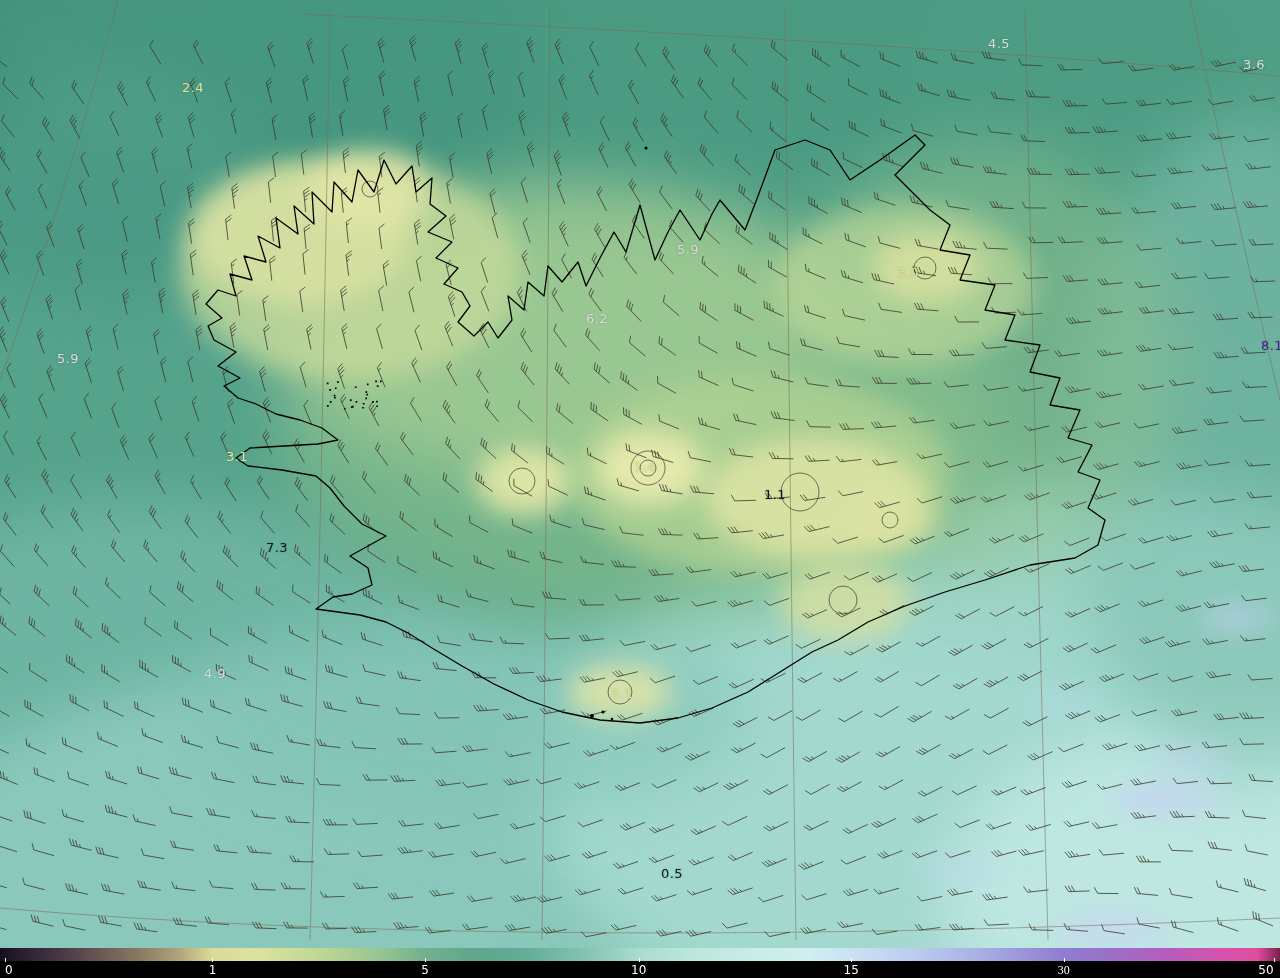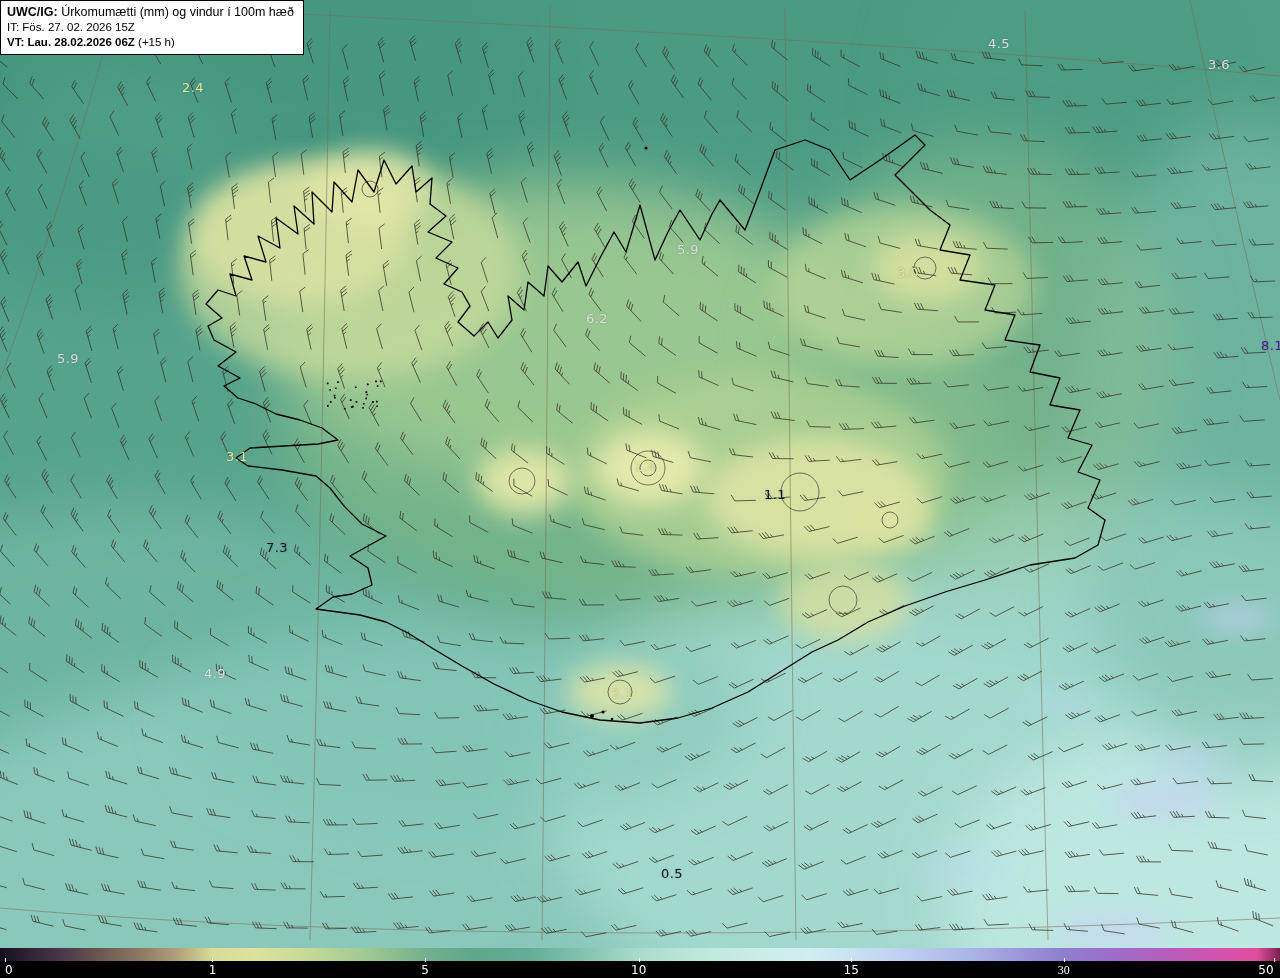--- a/index.html
+++ b/index.html
@@ -138,41 +138,36 @@
         <circle cx="592" cy="716" r="2"></circle>
         <circle cx="603" cy="712" r="1.6"></circle>
         <circle cx="612" cy="719" r="1.3"></circle>
         <circle cx="646" cy="148" r="1.6"></circle>
       </g>
     </g>
   </svg>
 
   <div id="precip-labels">
       <span class="pl" style="left: 999px; top: 43px; color: rgb(220, 220, 220);">4.5</span>
-      <span class="pl" style="left: 1219px; top: 64px; color: rgb(220, 220, 220);">3.6</span>
+      <span class="pl" style="left: 1254px; top: 64px; color: rgb(220, 220, 220);">3.6</span>
       <span class="pl" style="left: 193px; top: 87px; color: rgb(227, 227, 152);">2.4</span>
       <span class="pl" style="left: 688px; top: 249px; color: rgb(220, 220, 220);">5.9</span>
       <span class="pl" style="left: 908px; top: 272px; color: rgb(227, 227, 152);">3.0</span>
       <span class="pl" style="left: 597px; top: 318px; color: rgb(220, 220, 220);">6.2</span>
       <span class="pl" style="left: 68px; top: 358px; color: rgb(220, 220, 220);">5.9</span>
       <span class="pl" style="left: 1243px; top: 345px; color: #4c1d95; margin-left: 29px;">8.1</span>
       <span class="pl" style="left: 237px; top: 456px; color: rgb(227, 227, 152);">3.1</span>
       <span class="pl" style="left: 645px; top: 466px; color: rgb(227, 227, 152);">1.4</span>
       <span class="pl" style="left: 775px; top: 494px; color: #0f172a;">1.1</span>
       <span class="pl" style="left: 277px; top: 547px; color: #0f172a;">7.3</span>
       <span class="pl" style="left: 215px; top: 673px; color: rgb(220, 220, 220);">4.9</span>
       <span class="pl" style="left: 622px; top: 693px; color: rgb(227, 227, 152);">3.1</span>
       <span class="pl" style="left: 672px; top: 873px; color: #0f172a;">0.5</span>
     </div>
 
-  <div class="title-box">
-    <div class="l1"><span class="b">UWC/IG:</span><span> Úrkomumætti (mm) og vindur í 100m hæð</span></div>
-    <div class="l2">IT: Fös. 27. 02. 2026 15Z</div>
-    <div class="l3"><span class="b">VT: Lau. 28.02.2026 06Z</span><span> (+15 h)</span></div>
-  </div>
 
   <div id="colorbar">
     <div id="cb-grad" style="background: linear-gradient(90deg, rgb(22, 16, 30) 0%, rgb(46, 34, 52) 2.2%, rgb(78, 60, 74) 5.2%, rgb(111, 92, 85) 8.2%, rgb(143, 124, 100) 11.2%, rgb(179, 163, 124) 14%, rgb(216, 220, 150) 16.6%, rgb(221, 226, 156) 20%, rgb(196, 217, 150) 24.2%, rgb(156, 200, 146) 29%, rgb(116, 176, 142) 33.2%, rgb(94, 166, 140) 37.2%, rgb(99, 173, 150) 41.2%, rgb(134, 197, 178) 46%, rgb(168, 220, 206) 49.9%, rgb(188, 231, 221) 54.2%, rgb(201, 237, 231) 59.2%, rgb(207, 239, 240) 63.2%, rgb(201, 226, 242) 66.5%, rgb(188, 205, 240) 71.2%, rgb(170, 178, 230) 76.2%, rgb(154, 146, 216) 80.2%, rgb(143, 126, 207) 83.1%, rgb(158, 108, 200) 87.2%, rgb(183, 92, 190) 91.2%, rgb(212, 82, 174) 95.2%, rgb(224, 78, 158) 98.2%, rgb(124, 32, 80) 100%);"></div>
     <div id="cb-ticks">
         <span class="cb-label" style="left: 0.4%; transform: none;">0</span>
         <i class="cb-tick" style="left: 0.4%;"></i>
         <span class="cb-label" style="left: 16.6%; transform: translateX(-50%);">1</span>
         <i class="cb-tick" style="left: 16.6%;"></i>
         <span class="cb-label" style="left: 33.2%; transform: translateX(-50%);">5</span>
         <i class="cb-tick" style="left: 33.2%;"></i>

